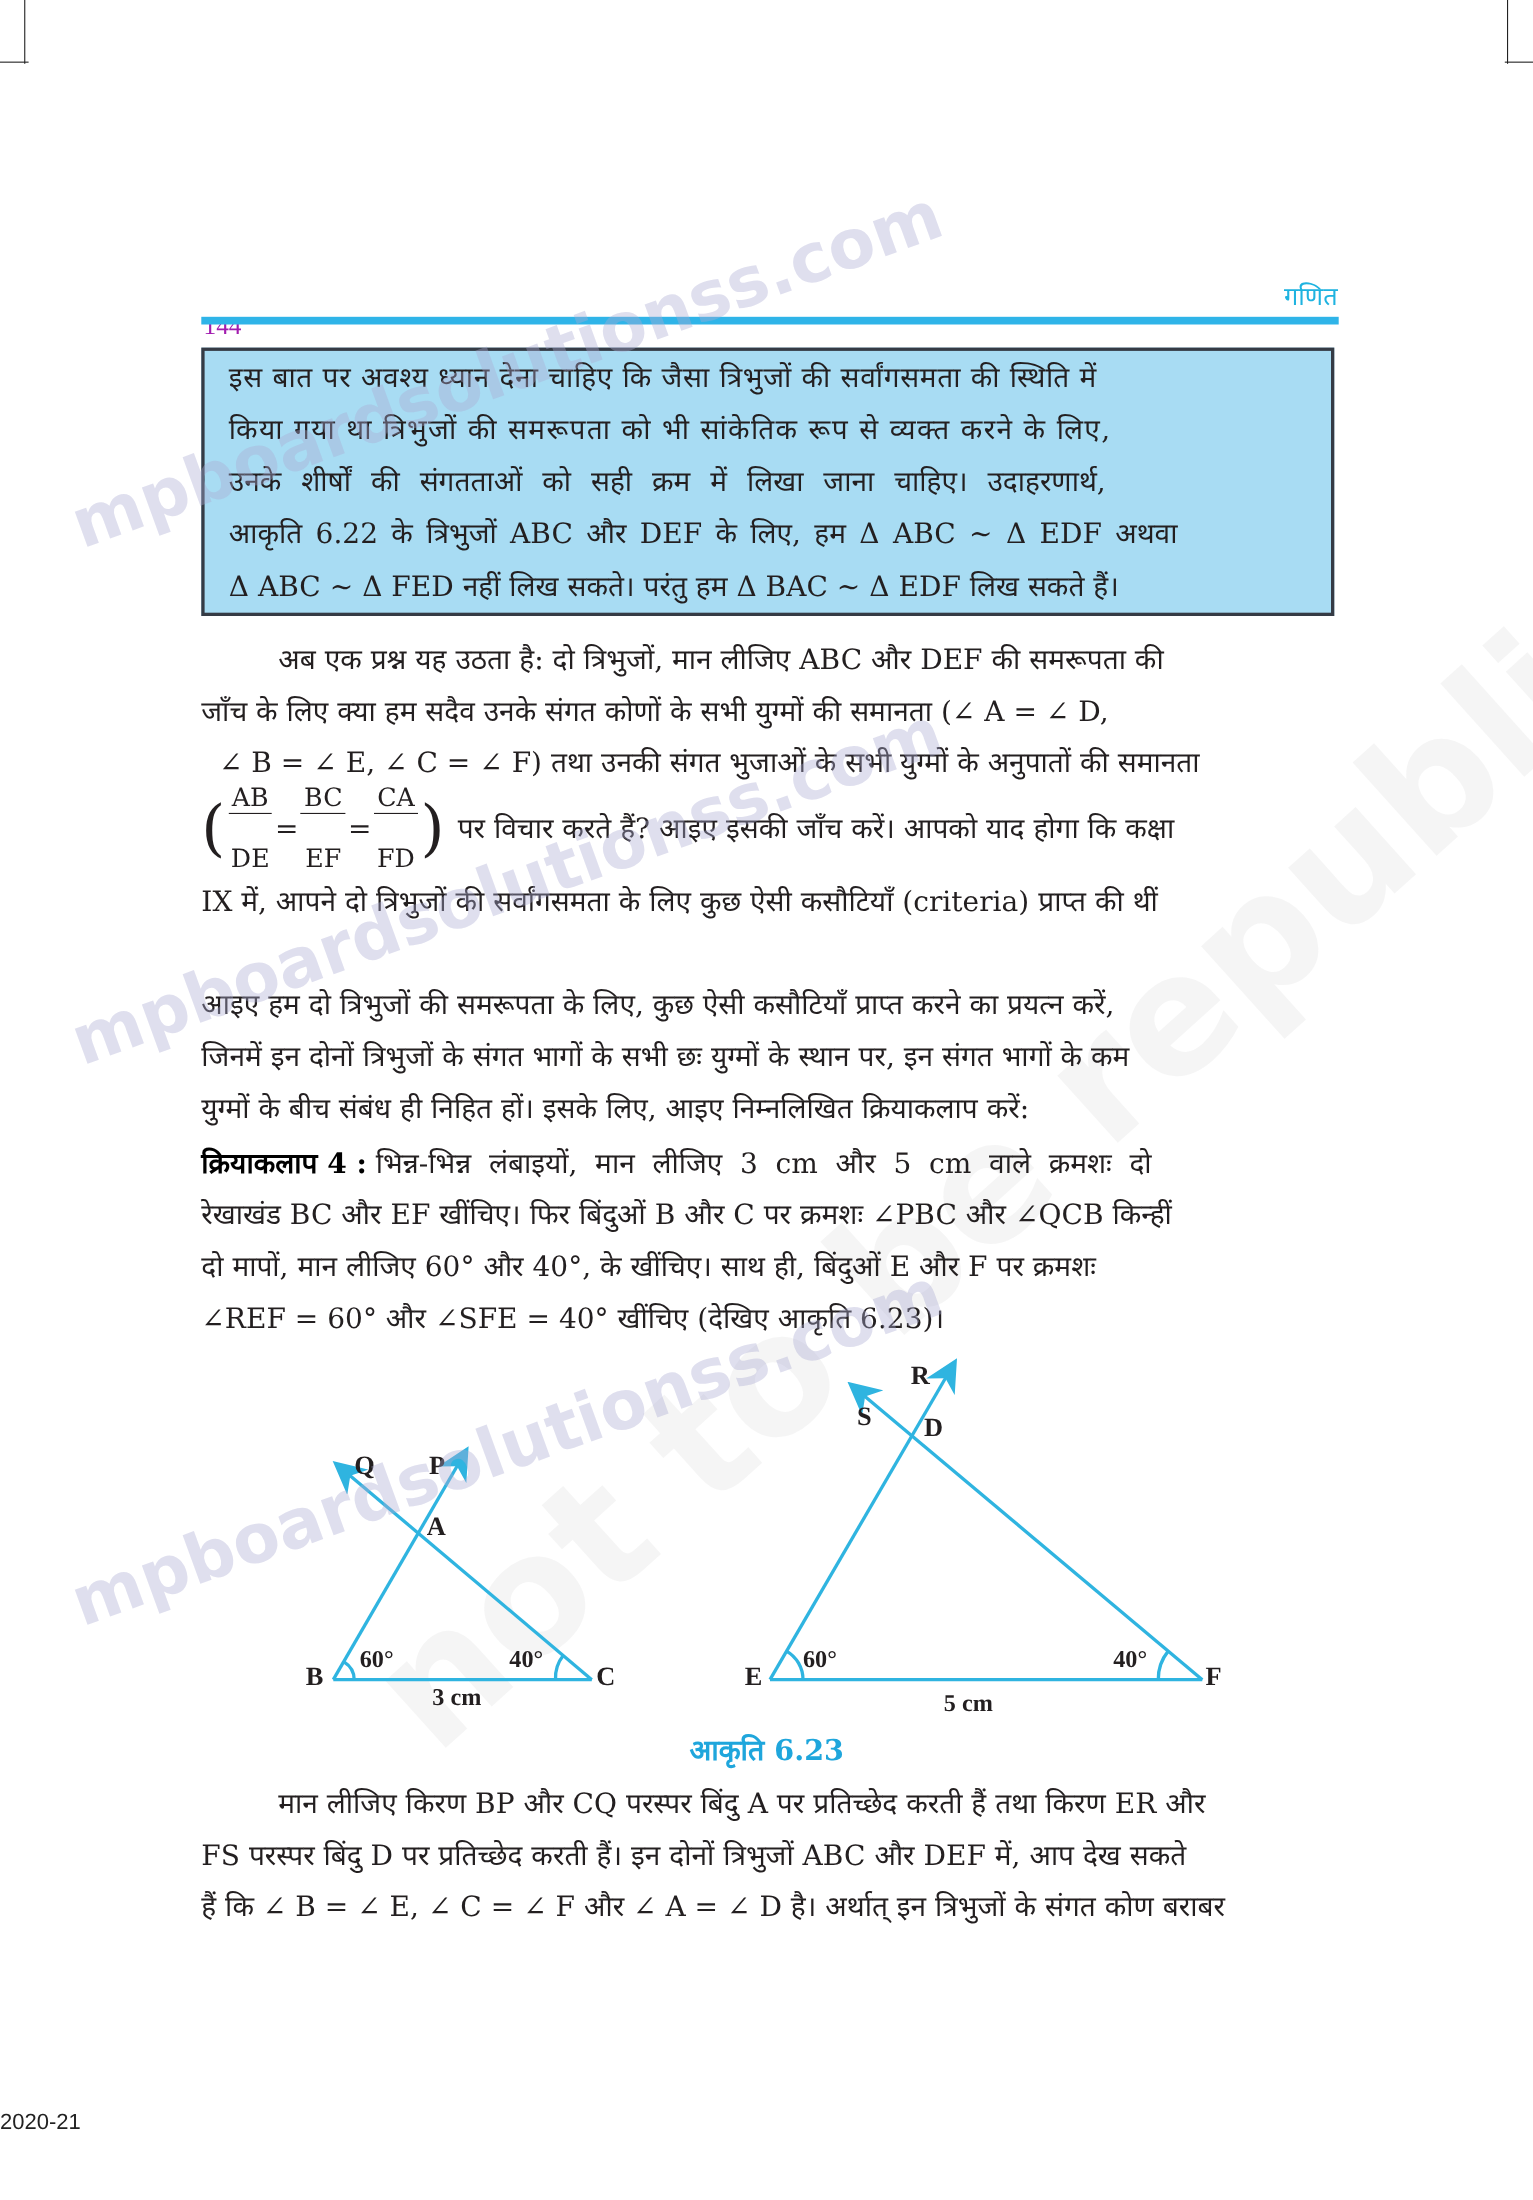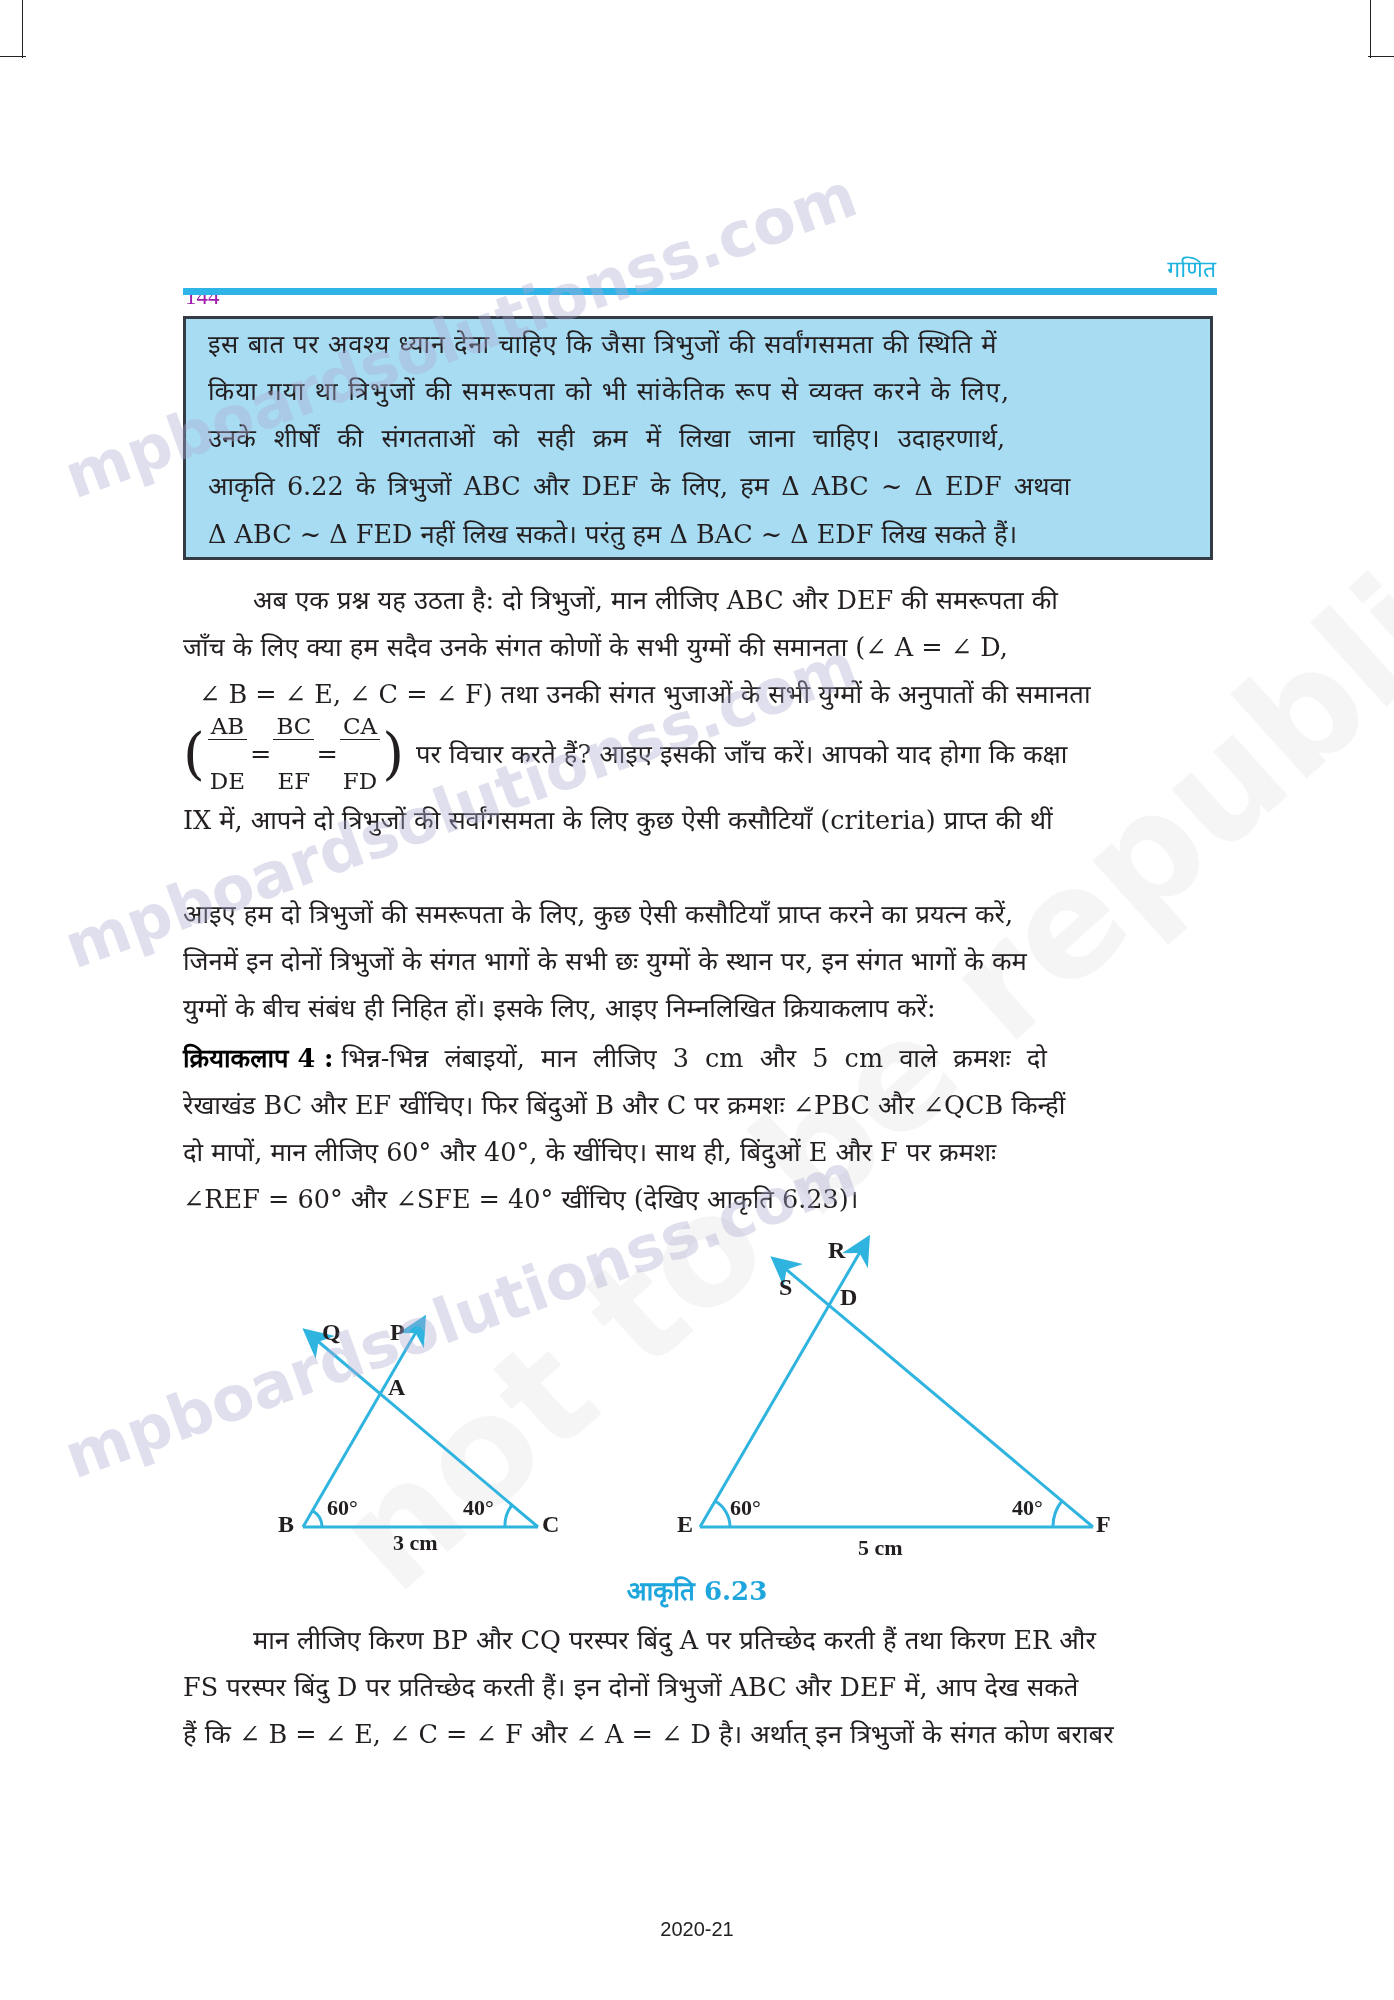--- a/index.html
+++ b/index.html
@@ -19,21 +19,21 @@
   .line { position:absolute; left:0; white-space:nowrap; font-size:25.5px; line-height:30px; }
   .jline { position:absolute; left:0; right:0; white-space:nowrap; font-size:25.5px; line-height:30px;
            display:flex; justify-content:space-between; }
   .text-block { position:absolute; left:183px; width:1034px; }
   .act-label { color:#000000; font-weight:bold; }
   .frac { display:inline-flex; flex-direction:column; align-items:center; vertical-align:middle; margin:0 2px;gap:28px; }
   .frac span { font-size:23px; line-height:26px; padding:0 3px; }
   .frac .num { border-bottom:1.5px solid #231f20; }
   .paren { font-size:56px; line-height:56px; vertical-align:middle; font-weight:200; }
   .caption { left:0; width:1394px; top:1572px; text-align:center; font-size:26px; color:#1fa6dc; font-weight:bold; }
-  .footer { left:0; width:1394px; top:1918px; text-align:center; font-size:20px;
+  .footer { left:0; width:1394px; top:1918px; text-align:left; font-size:20px;
             font-family:"Liberation Sans","DejaVu Sans",sans-serif; color:#222; }
   svg text { font-family:"Liberation Serif","DejaVu Serif",serif; font-weight:bold; fill:#231f20; }
 </style>
 </head>
 <body>
 
 <div class="crop" style="left:22px;top:0;width:1px;height:58px;"></div>
 <div class="crop" style="left:0;top:56px;width:26px;height:1px;"></div>
 <div class="crop" style="left:1370px;top:0;width:1px;height:58px;"></div>
 <div class="crop" style="left:1368px;top:56px;width:26px;height:1px;"></div>

